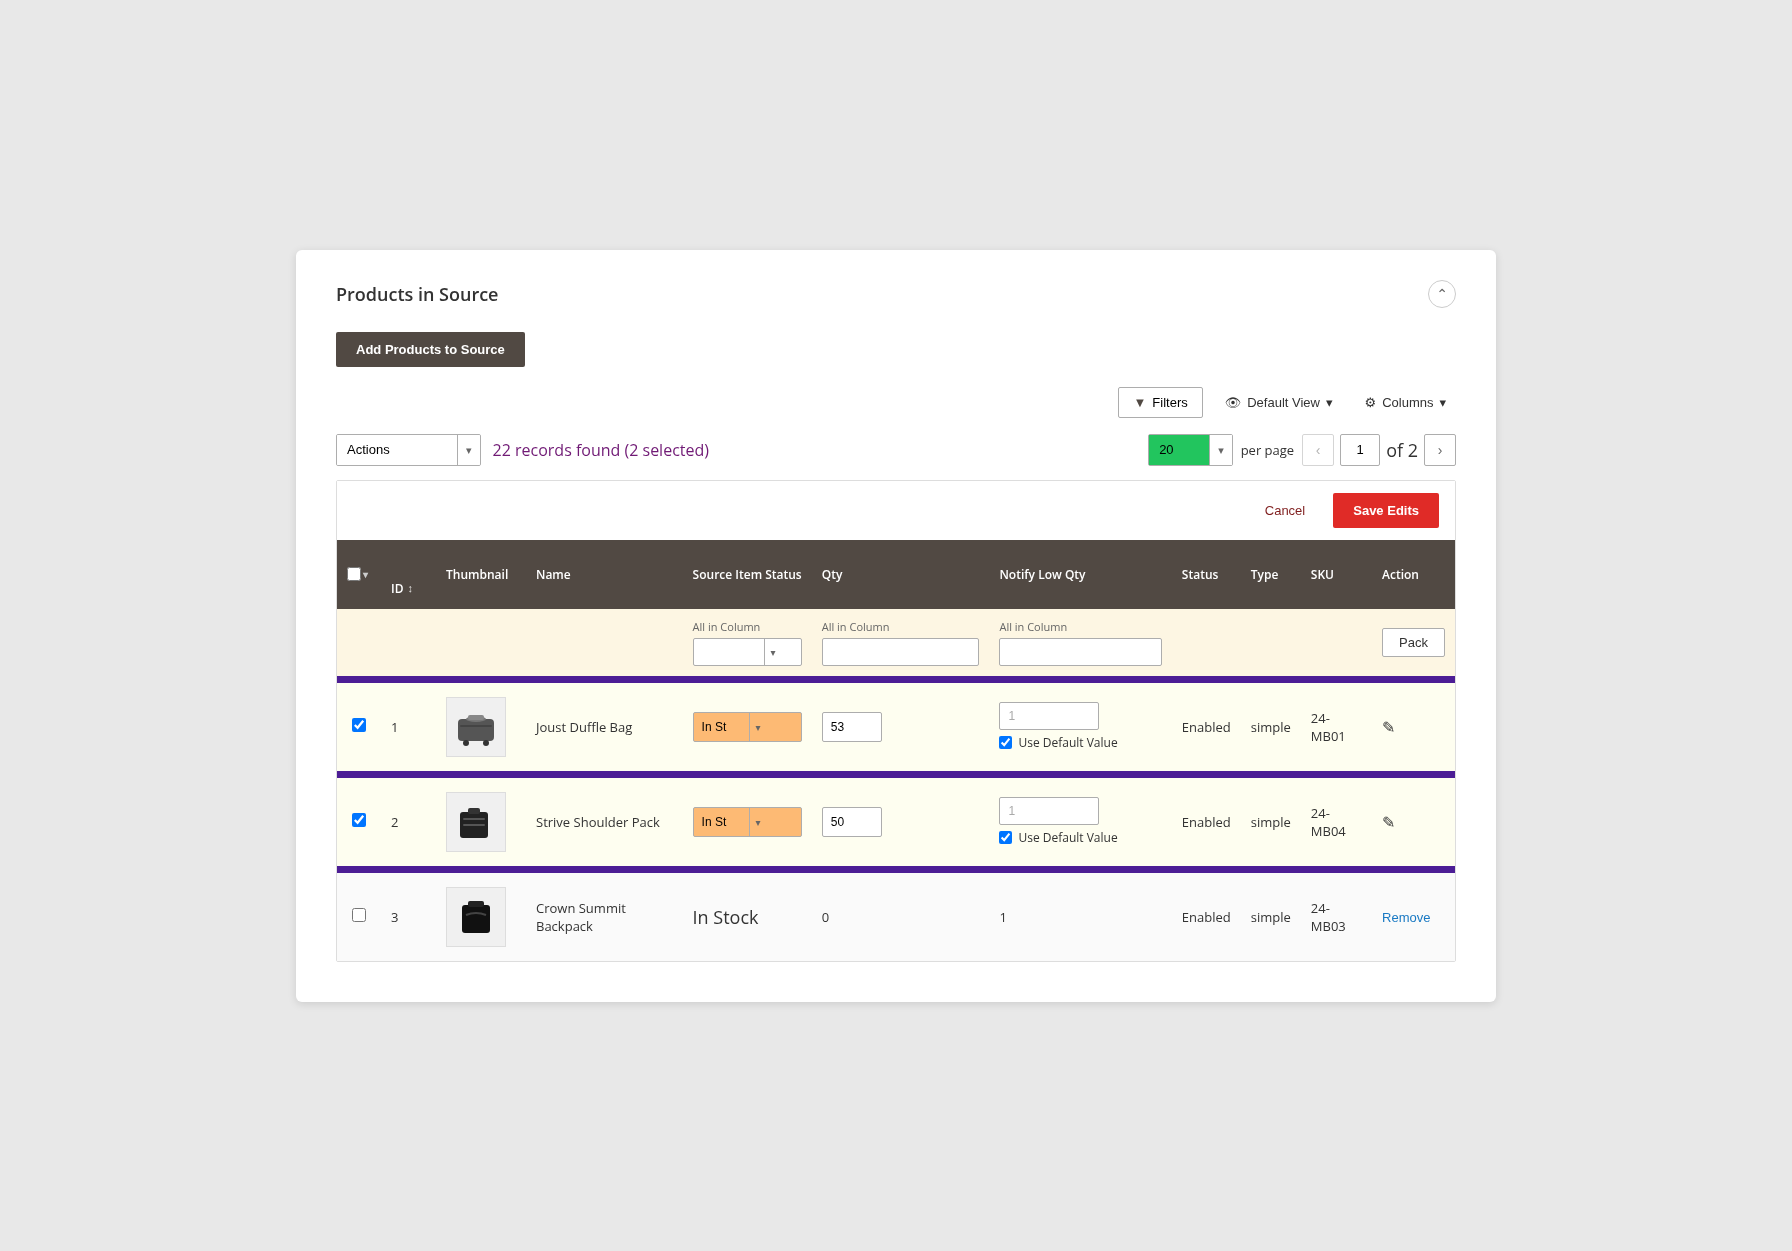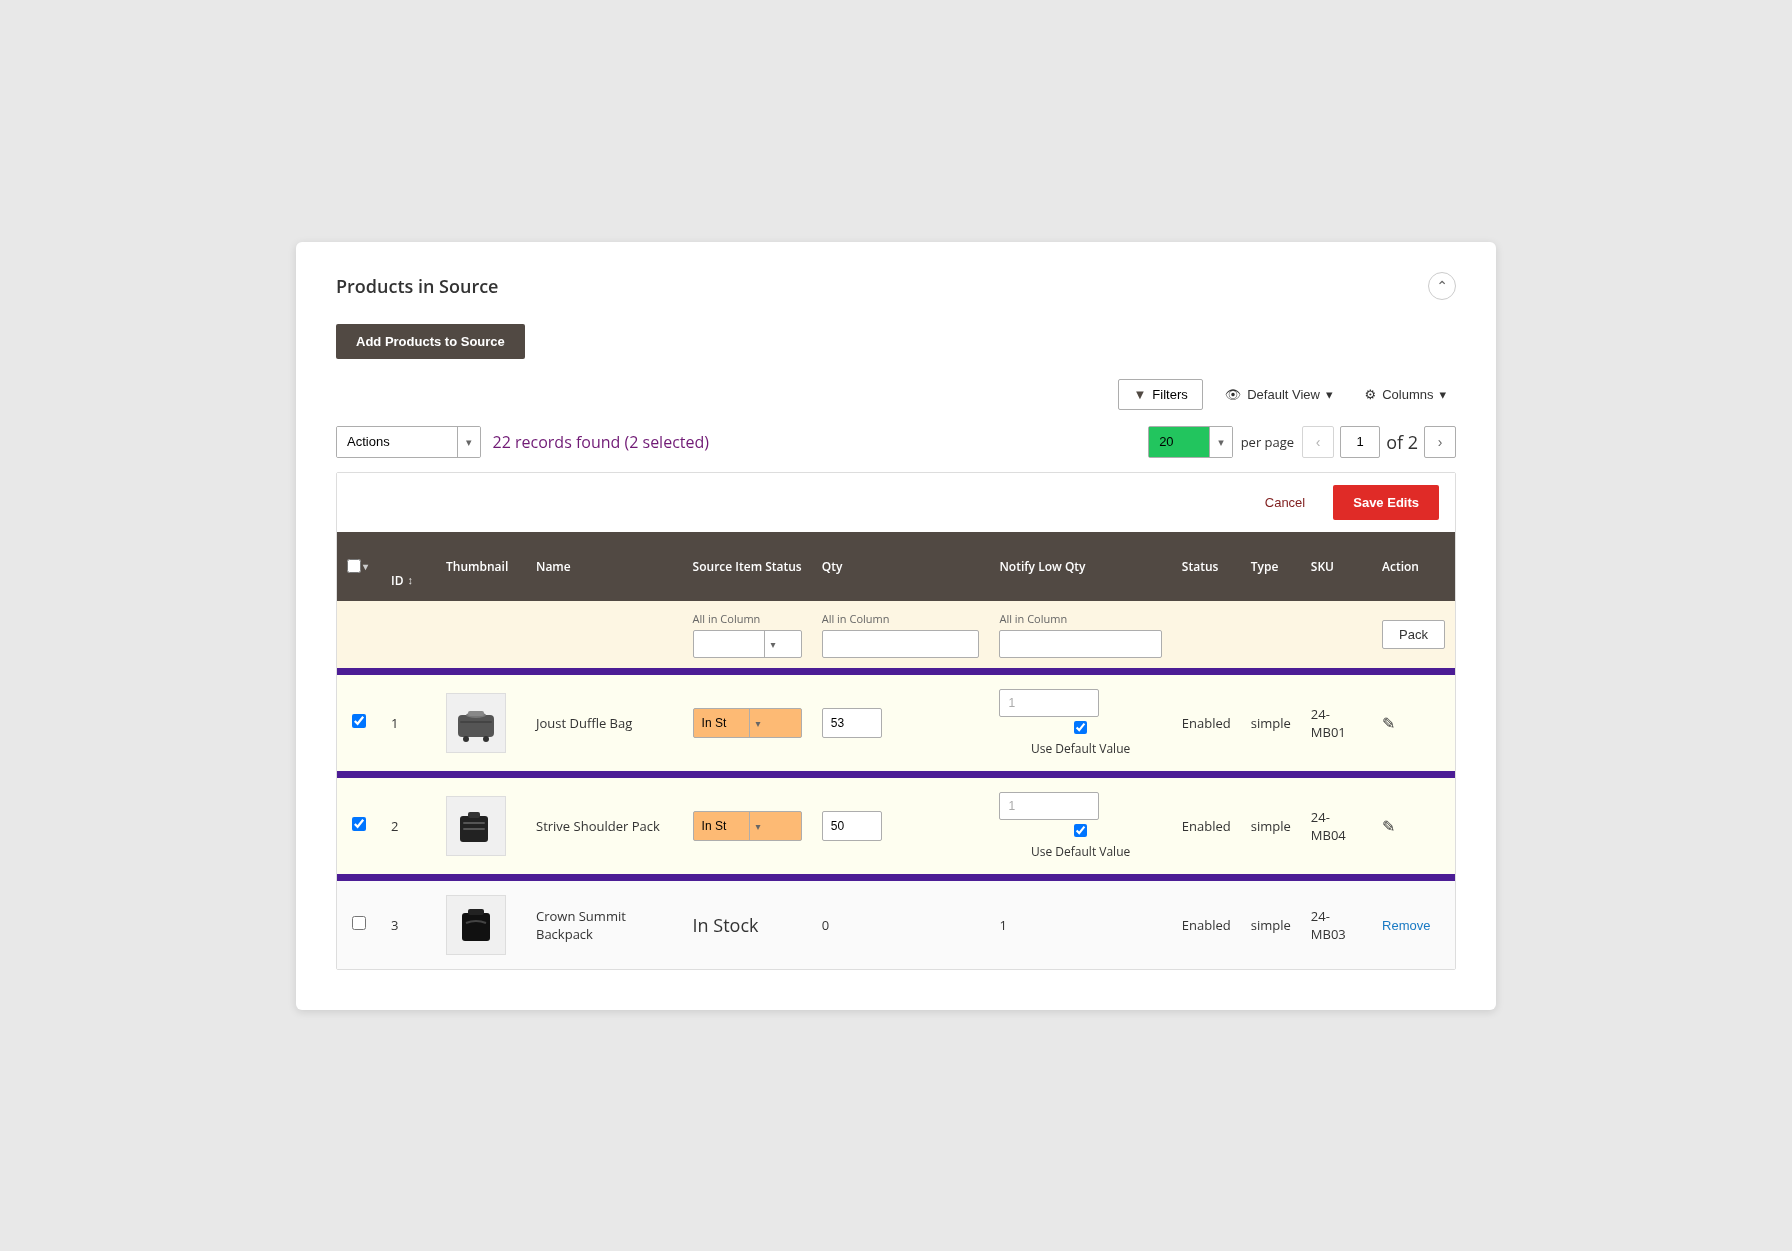--- a/index.html
+++ b/index.html
@@ -455,21 +455,20 @@
       font-size: 12px;
       width: 100px;
       height: 28px;
       color: #aaa;
     }
     .notify-checkbox-row {
       display: flex;
       align-items: center;
       gap: 6px;
       font-size: 12px;
-      flex-direction: column;
     }
     .notify-checkbox-row input[type="checkbox"] {
       width: 13px;
       height: 13px;
     }
     .edit-icon {
       cursor: pointer;
       color: #333;
       font-size: 16px;
     }

